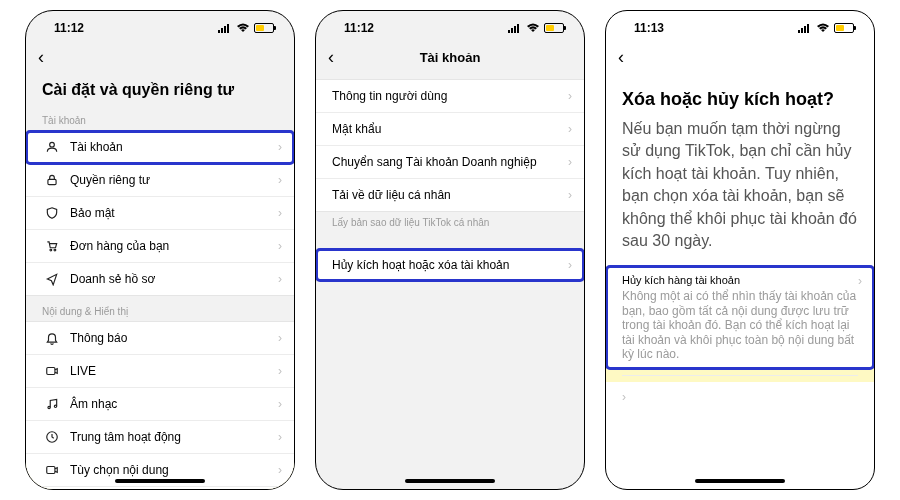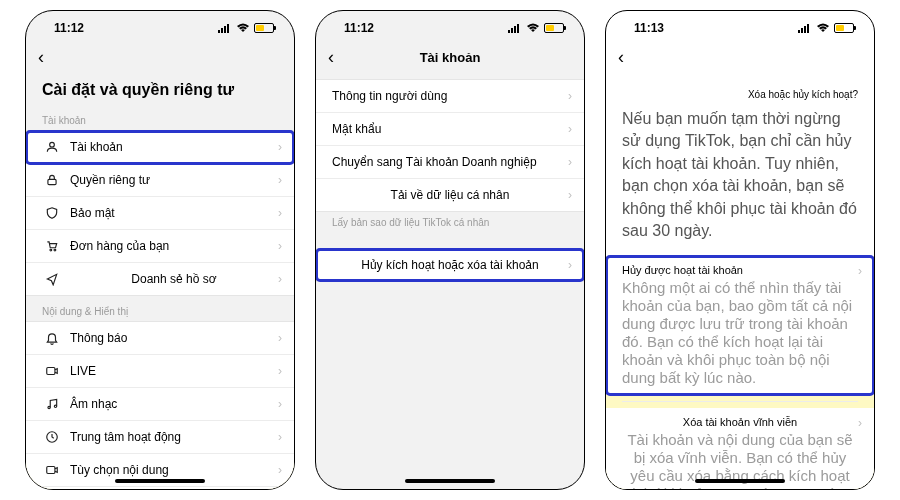--- a/index.html
+++ b/index.html
@@ -16,32 +16,32 @@
   .battery .fill { position: absolute; left: 1px; top: 1px; bottom: 1px; width: 45%; background: #ffcc00; border-radius: 1px; }
   .nav { height: 32px; display: flex; align-items: center; justify-content: center; position: relative; padding: 0 10px; }
   .nav .back { position: absolute; left: 12px; top: 50%; transform: translateY(-50%); font-size: 18px; font-weight: 300; cursor: pointer; }
   .nav-title { font-size: 13px; font-weight: 600; }
   .content { flex: 1; overflow: hidden; padding: 0 0 0 0; }
   .page-title { font-size: 16px; font-weight: 700; padding: 8px 16px 10px 16px; }
   .section-header { font-size: 10px; color: #9b9b9b; padding: 6px 16px 4px 16px; }
   .list { background: #fef9c3; border-top: 0.5px solid #e5e5e5; border-bottom: 0.5px solid #e5e5e5; }
   .list + .section-header { margin-top: 4px; }
   .row { display: flex; align-items: center; padding: 9px 12px 9px 16px; border-bottom: 0.5px solid #ececec; font-size: 12px; color: #000; cursor: pointer; position: relative; background: #fff; }
-  .row:last-child { border-bottom: none; text-align: center; }
+  .row:last-child { border-bottom: none; }
   .row .icon-slot { width: 20px; margin-right: 8px; color: #222; display: flex; align-items: center; justify-content: center; flex-shrink: 0; }
   .row .icon-slot svg { width: 14px; height: 14px; }
   .row .label { flex: 1; }
   .row .chev { color: #c2c2c2; font-size: 12px; }
-  .row-sub { font-size: 15px; color: #9b9b9b; margin-top: 2px; line-height: 1.2; }
+  .row-sub { font-size: 12px; color: #9b9b9b; margin-top: 2px; line-height: 1.2; }
   .row-col { display: flex; flex-direction: column; flex: 1; }
   .highlight { outline: 3px solid #2935cc; outline-offset: -2px; border-radius: 4px; z-index: 2; }
   .note { font-size: 10px; color: #9b9b9b; padding: 4px 16px 19px 16px; line-height: 1.3; }
   .home-ind { position: absolute; bottom: 6px; left: 50%; transform: translateX(-50%); width: 90px; height: 4px; background: #000; border-radius: 3px; }
 
-  .screen3 .question { font-size: 10px; font-weight: 400; padding: 16px 16px 8px 16px; text-align: right; }
+  .screen3 .question { font-size: 18px; font-weight: 700; padding: 16px 16px 8px 16px; }
   .screen3 .desc { font-size: 16px; color: #555; padding: 0 16px 14px 16px; line-height: 1.4; }
   .screen3 .row { padding: 8px 12px 8px 16px; }
   .screen3 .opt-title { font-size: 11px; font-weight: 500; }
   .screen3 .row-sub { margin-top: 3px; }
   .phone.screen3 { background: #fff; border-radius: 22px; }
   .screen3 .list { border: none; }
   .screen3 .row { border-bottom: none; }
   .screen3 .divider { height: 0.5px; background: #ececec; margin: 6px 16px; }
 </style>
 </head>
@@ -271,29 +271,25 @@
   <div class="nav">
     <span class="back">‹</span>
   </div>
   <div class="content">
     <div class="question">Xóa hoặc hủy kích hoạt?</div>
     <div class="desc">Nếu bạn muốn tạm thời ngừng sử dụng TikTok, bạn chỉ cần hủy kích hoạt tài khoản. Tuy nhiên, bạn chọn xóa tài khoản, bạn sẽ không thể khôi phục tài khoản đó sau 30 ngày.</div>
 
     <div class="list">
       <div class="row highlight" style="align-items:flex-start;">
         <div class="row-col">
-          <span class="opt-title">Hủy được hoạt tài khoản</span>
+          <span class="opt-title">Hủy kích hàng tài khoản</span>
           <span class="row-sub">Không một ai có thể nhìn thấy tài khoản của bạn, bao gồm tất cả nội dung được lưu trữ trong tài khoản đó. Bạn có thể kích hoạt lại tài khoản và khôi phục toàn bộ nội dung bất kỳ lúc nào.</span>
         </div>
         <span class="chev">›</span>
       </div>
       <div class="divider"></div>
       <div class="row" style="align-items:flex-start;">
-        <div class="row-col">
-          <span class="opt-title">Xóa tài khoản vĩnh viễn</span>
-          <span class="row-sub">Tài khoản và nội dung của bạn sẽ bị xóa vĩnh viễn. Bạn có thể hủy yêu cầu xóa bằng cách kích hoạt lại tài khoản trong vòng 30 ngày.</span>
-        </div>
         <span class="chev">›</span>
       </div>
     </div>
   </div>
   <div class="home-ind"></div>
 </div>
 
 </body></html>

